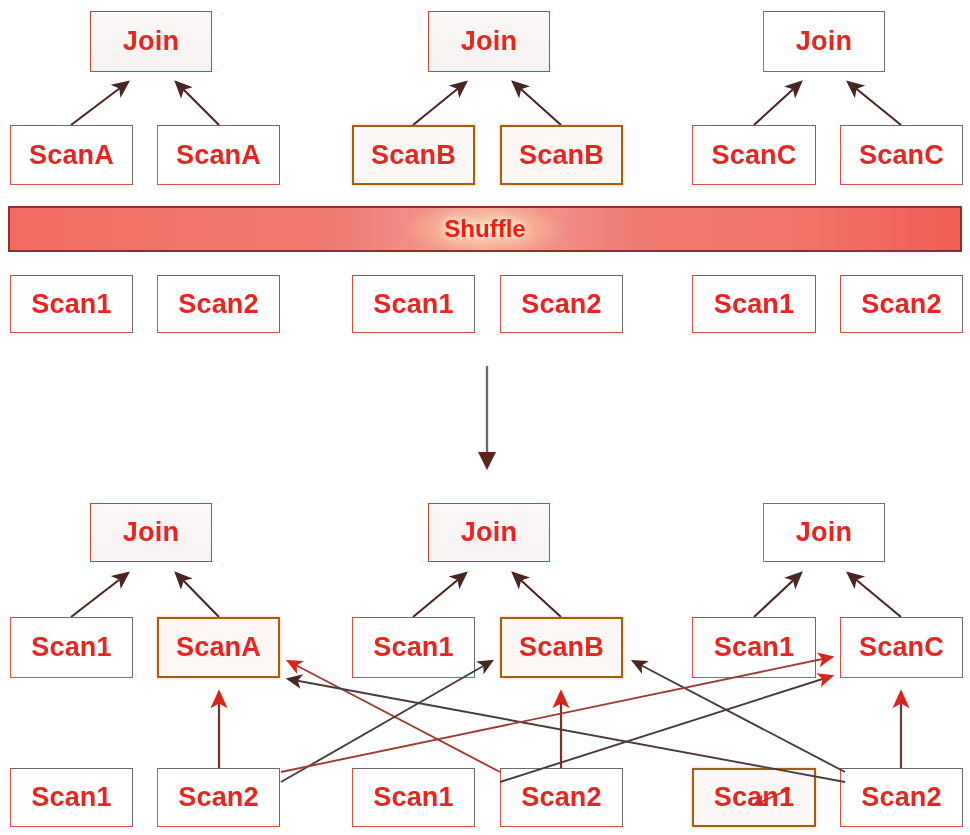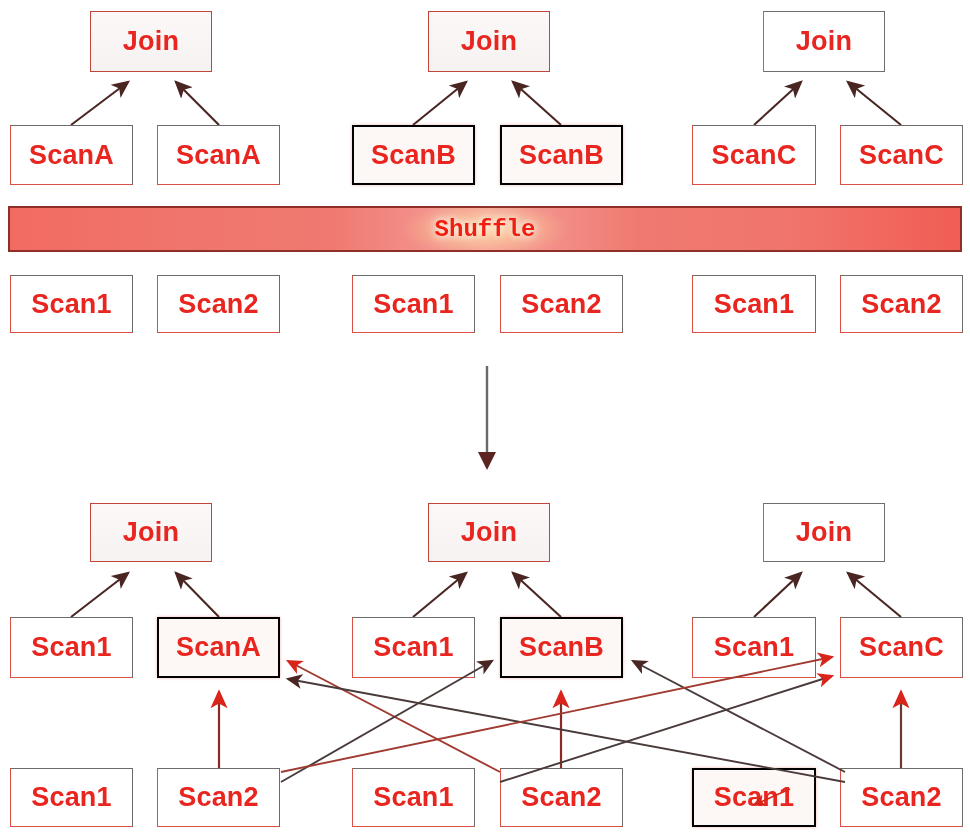--- a/index.html
+++ b/index.html
@@ -22,21 +22,21 @@
   
   .n-plain{
     background:#ffffff;
     border:1.5px solid #6b6b6b;
     border-left-color:#d94f43;
     border-bottom-color:#d94f43;
   }
   
   .n-red{
     background:#fdf7f5;
-    border:2px solid #000000;
+    border:2px solid #a16207;
     box-shadow:0 0 3px rgba(224,56,44,.35);
   }
   
   .n-join{
     background:linear-gradient(180deg,#fbf8f7 0%,#f6f2f1 100%);
     border:1.8px solid #c0453a;
   }
   .n-joinplain{
     background:#ffffff;
     border:1.5px solid #6e6e6e;
@@ -50,21 +50,20 @@
     box-sizing:border-box;
     border:2px solid #8e3027;
     background:linear-gradient(90deg,
       #f26b62 0%, #f0756c 18%, #ef7a71 34%,
       #f5a09b 50%, #ef7a71 66%, #f0756c 82%, #f05d54 100%);
     display:flex;align-items:center;justify-content:center;
     color:#f01e10;
     font-size:24px;font-weight:bold;
     text-shadow:0 0 7px rgba(255,255,255,.95),0 0 14px rgba(255,255,255,.8);
     z-index:3;
-    font-family:Liberation Mono, monospace;
   }
   #shuffle .glow{
     position:absolute;left:0;top:0;width:100%;height:100%;
     background:radial-gradient(ellipse 120px 40px at 50% 50%,rgba(255,225,150,.75) 0%,rgba(255,200,120,0) 70%);
     pointer-events:none;
   }
   #shuffle .lbl{position:relative;z-index:2;}
 
   
   svg.edges{position:absolute;left:0;top:0;width:970px;height:835px;overflow:visible;}

